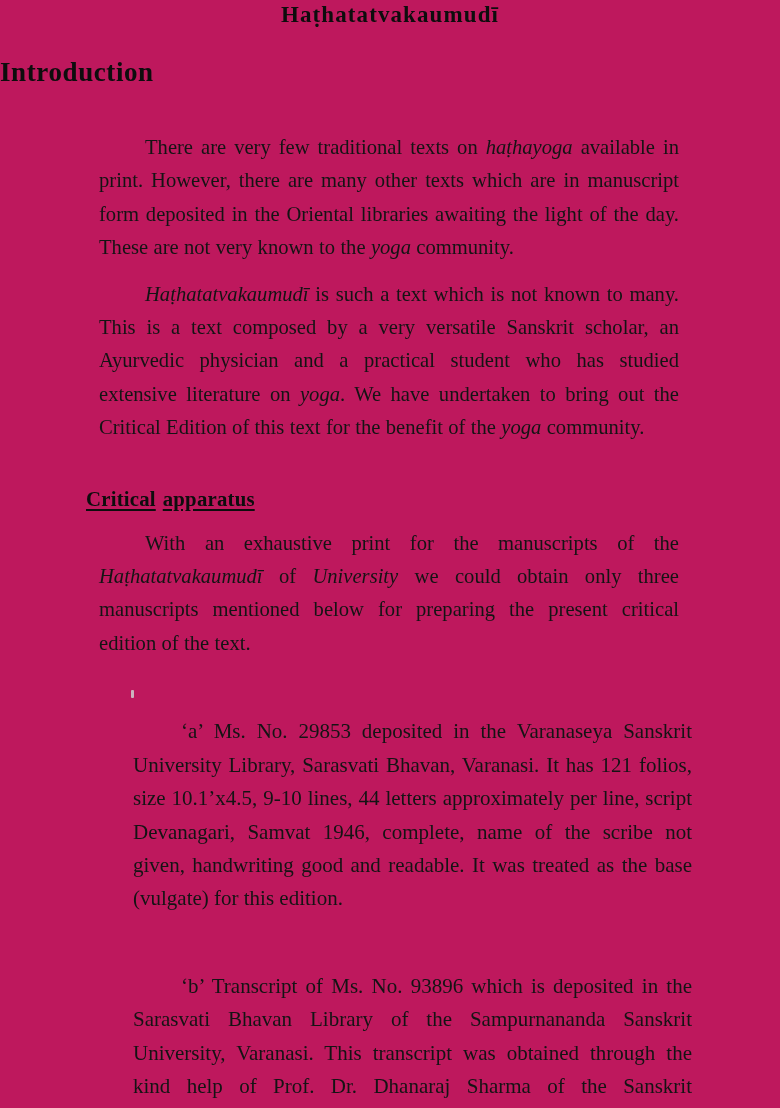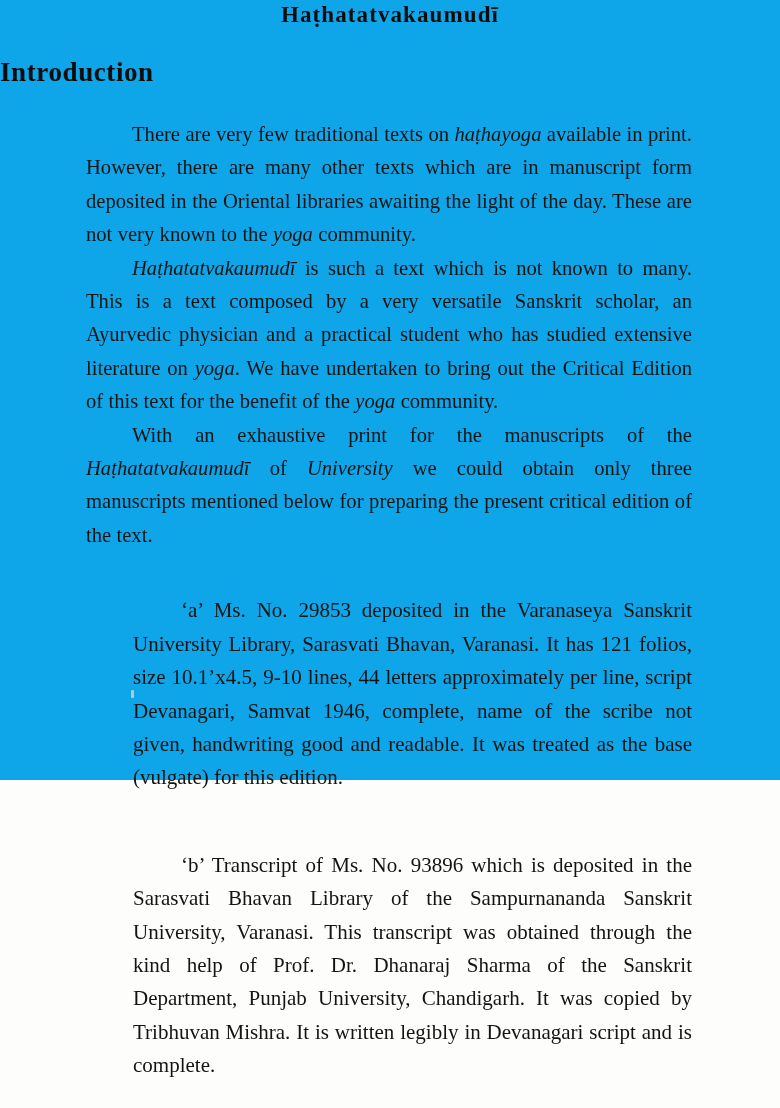--- a/index.html
+++ b/index.html
@@ -12,23 +12,23 @@
     height: 1108px;
     background: #fdfdfc;
     font-family: "Liberation Serif", "DejaVu Serif", serif;
     color: #111111;
     overflow: hidden;
     position: relative;
   }
   .page {
     position: relative;
     width: 780px;
-    height: 780px;
+    height: 1108px;
     box-sizing: border-box;
-    background: #0ea5e9;
+    background: #be185d;
   }
 
   
   .doc-title {
     position: absolute;
     top: 2px;
     left: 0;
     width: 780px;
     text-align: center;
     font-size: 23px;
@@ -50,21 +50,21 @@
   }
 
   
   .body-col {
     position: absolute;
     left: 86px;
     top: 118px;
     width: 606px;
   }
   p.para {
-    margin: 0;
+    margin: 13px;
     text-align: justify;
     text-justify: inter-word;
     font-size: 20.6px;
     line-height: 33.4px;
     color: #141414;
     word-spacing: 0.2px;
   }
   p.para.indent-first {
     text-indent: 46px;
   }
@@ -122,20 +122,21 @@
   <div class="doc-title">Haṭhatatvakaumudī</div>
 
   <div class="section-title">Introduction</div>
 
   <div class="body-col">
 
     <p class="para indent-first"><span>There are very few traditional texts on </span><i>haṭhayoga</i><span> available in print. However, there are many other texts which are in manuscript form deposited in the Oriental libraries awaiting the light of the day. These are not very known to the </span><i>yoga</i><span> community.</span></p>
 
     <p class="para indent-first tight"><i>Haṭhatatvakaumudī</i><span> is such a text which is not known to many. This is a text composed by a very versatile Sanskrit scholar, an Ayurvedic physician and a practical student who has studied extensive literature on </span><i>yoga</i><span>. We have undertaken to bring out the Critical Edition of this text for the benefit of the </span><i>yoga</i><span> community.</span></p>
 
+    <div class="sub-heading"><span>Critical</span><span class="gap"></span><span>apparatus</span></div>
 
     <p class="para indent-first"><span>With an exhaustive print for the manuscripts of the </span><i>Haṭhatatvakaumudī</i><span> of </span><i>University</i><span> we could obtain only three manuscripts mentioned below for preparing the present critical edition of the text.</span></p>
 
     <div class="spacer-lg"></div>
 
     <p class="ms-block">‘a’ Ms. No. 29853 deposited in the Varanaseya Sanskrit University Library, Sarasvati Bhavan, Varanasi. It has 121 folios, size 10.1’x4.5, 9-10 lines, 44 letters approximately per line, script Devanagari, Samvat 1946, complete, name of the scribe not given, handwriting good and readable. It was treated as the base (vulgate) for this edition.</p>
 
     <div class="spacer-lg"></div>
 
     <p class="ms-block">‘b’ Transcript of Ms. No. 93896 which is deposited in the Sarasvati Bhavan Library of the Sampurnananda Sanskrit University, Varanasi. This transcript was obtained through the kind help of Prof. Dr. Dhanaraj Sharma of the Sanskrit Department, Punjab University, Chandigarh. It was copied by Tribhuvan Mishra. It is written legibly in Devanagari script and is complete.</p>

